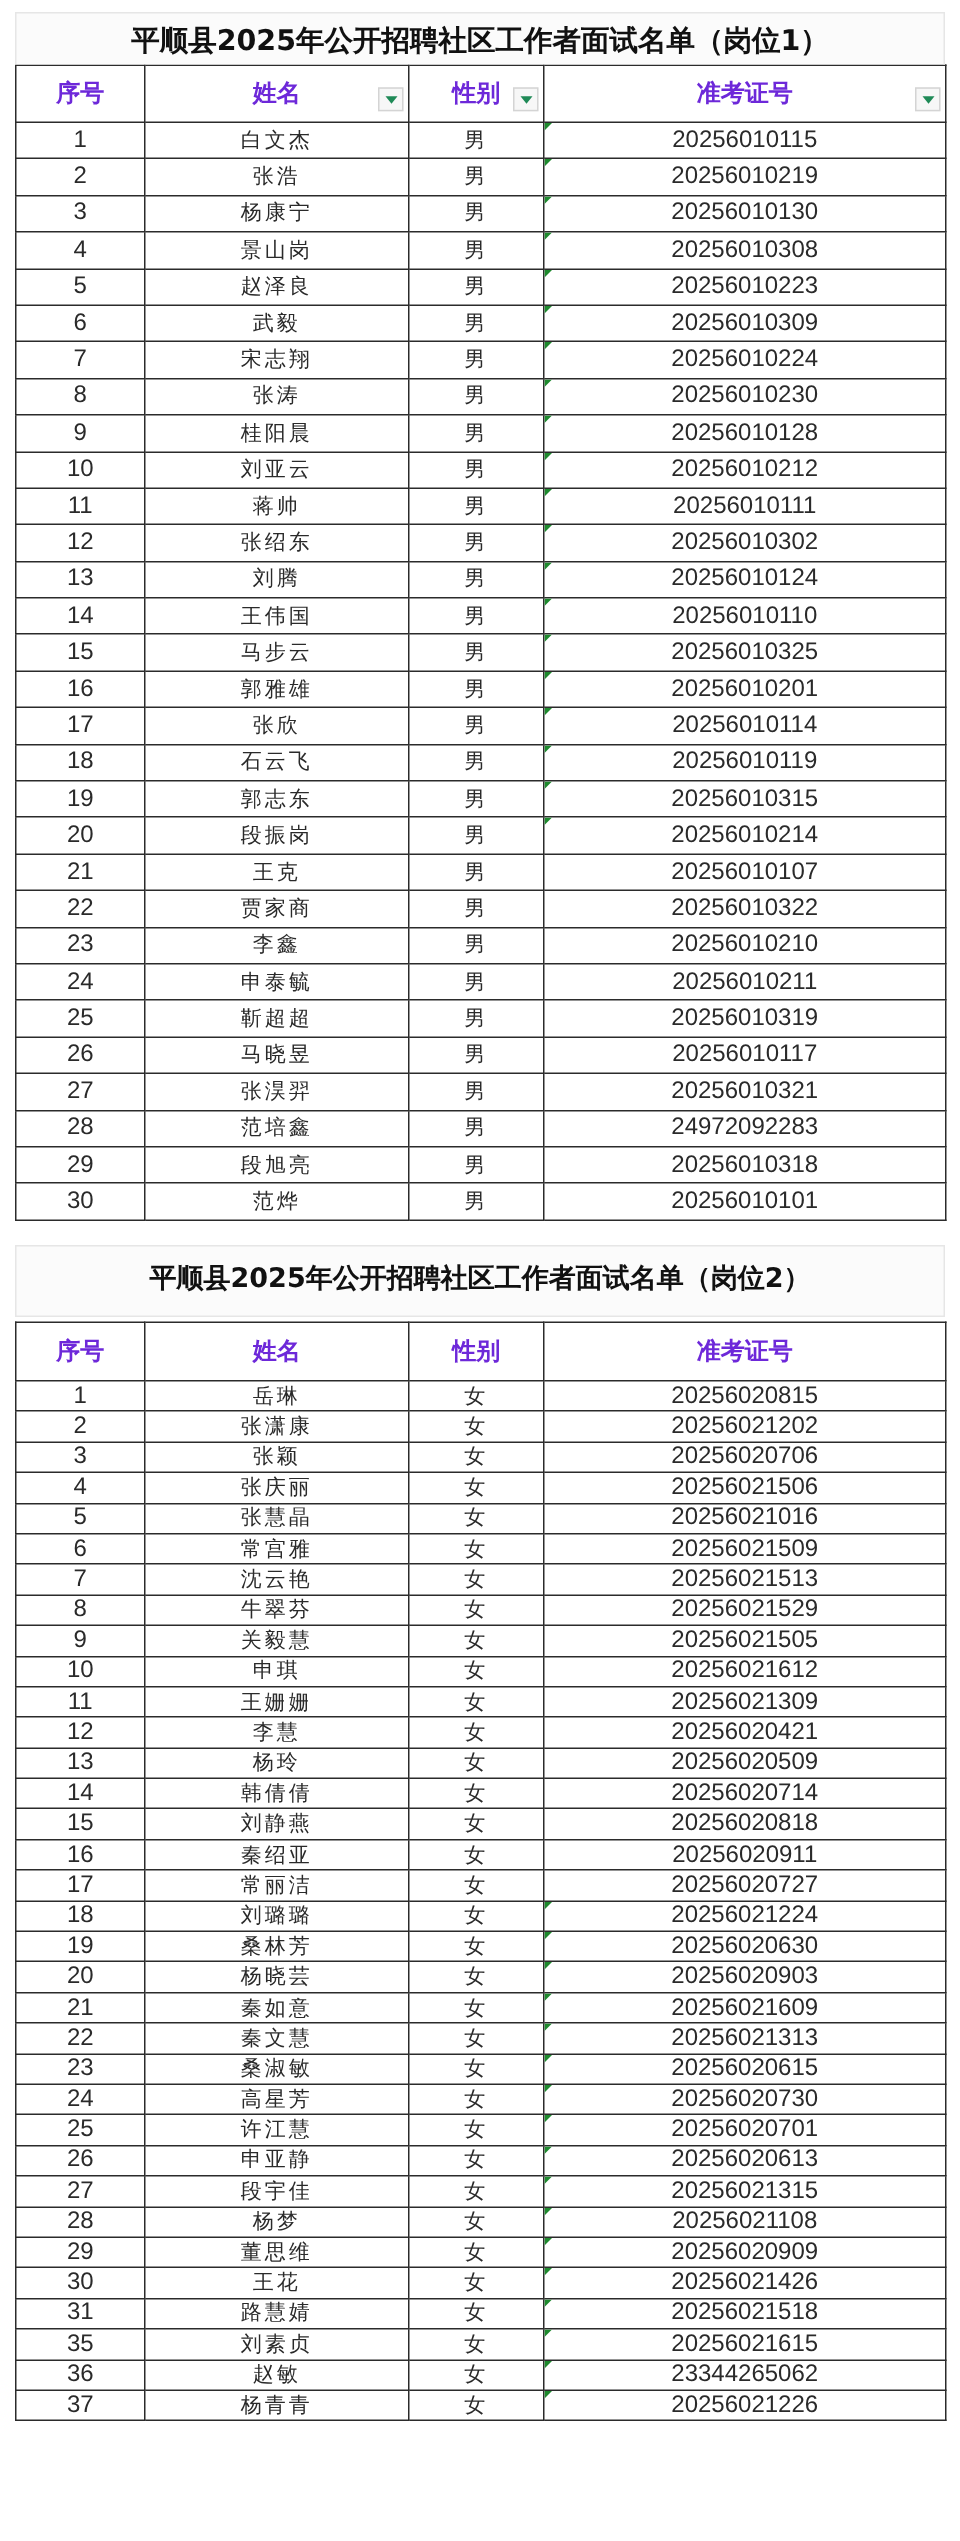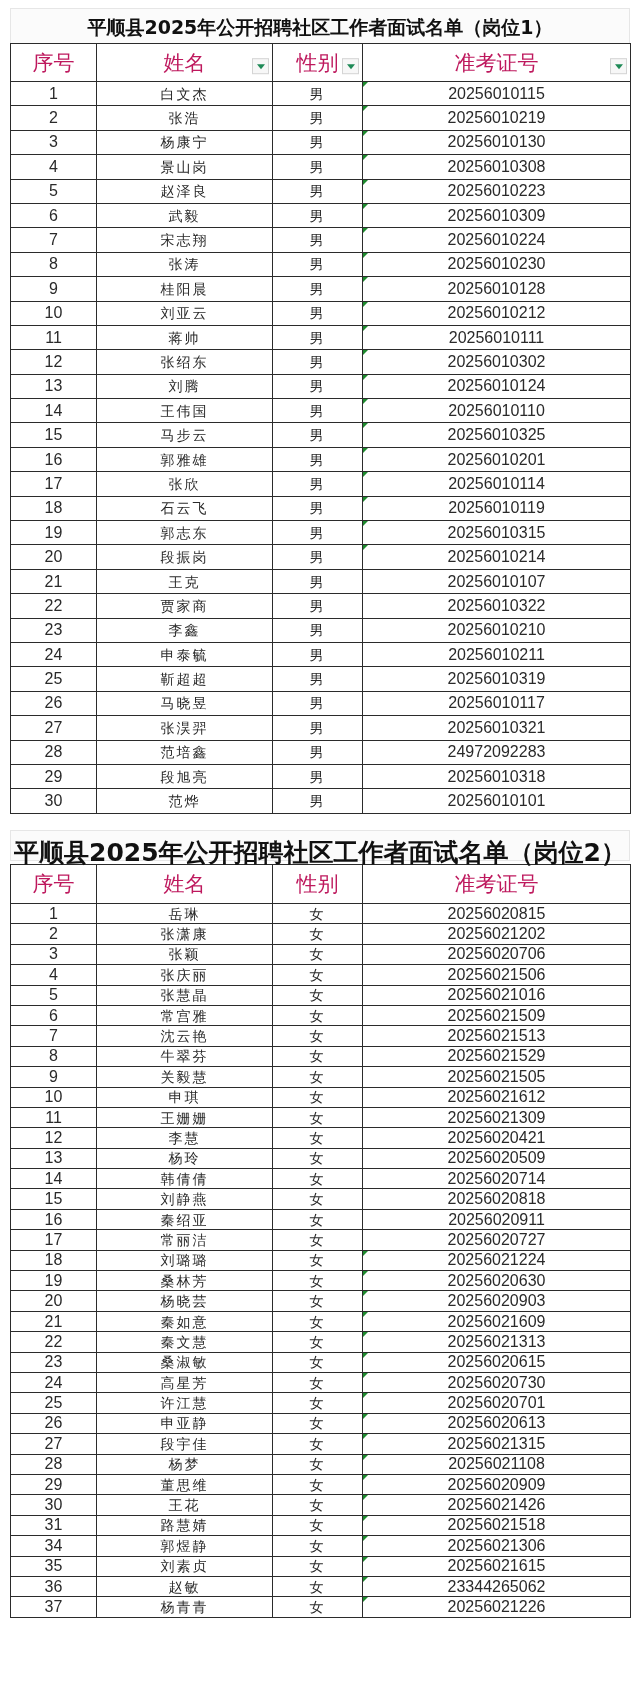--- a/index.html
+++ b/index.html
@@ -6,29 +6,29 @@
     body { width: 640px; height: 1694px; position: relative; overflow: hidden;
            font-family: "Liberation Sans", "DejaVu Sans", sans-serif; color: #1a1a1a; }
     .section { position: absolute; left: 10px; width: 620px; }
     .sheet-title { position: relative; width: 620px; text-align: center; font-weight: bold;
                    font-family: "DejaVu Sans", sans-serif; color: #111; background: #fbfbfb;
                    border-top: 1px solid #e6e6e6; border-left: 1px solid #e6e6e6; border-right: 1px solid #e6e6e6;
                    box-sizing: border-box; }
     table { border-collapse: collapse; table-layout: fixed; width: 620px; }
     td, th { border: 1.5px solid #2b2b2b; padding: 0; text-align: center; overflow: hidden; white-space: nowrap;
              position: relative; }
-    th { font-family: "DejaVu Sans", sans-serif; font-weight: normal; font-size: 21px; color: #be185d; }
+    th { font-family: "DejaVu Sans", sans-serif; font-weight: bold; font-size: 16px; color: #6d28d9; }
     td { font-size: 15px; font-family: "Liberation Sans", sans-serif; color: #2a2a2a; }
     td.name, td.sex { font-family: "DejaVu Sans", sans-serif; font-size: 14px; letter-spacing: 2px; }
     td.num { font-size: 16px; }
     td.id { font-size: 16px; }
     .s1 .sheet-title { height: 35px; line-height: 36px; font-size: 19px; margin-top: 8px; }
     .s1 th { height: 37px; }
     .s1 td { height: 23.4px; line-height: 22px; }
-    .s2 .sheet-title { height: 31px; line-height: 44px; font-size: 25px; border-bottom: 1px solid #e6e6e6; margin-bottom: 3px;}
+    .s2 .sheet-title { height: 48px; line-height: 44px; font-size: 18px; border-bottom: 1px solid #e6e6e6; margin-bottom: 3px;}
     .s2 th { height: 38px; }
     .s2 td { height: 19.4px; line-height: 18px; }
     .filter-btn { position: absolute; right: 3px; top: 50%; transform: translateY(-30%); width: 17px; height: 16px;
                   border: 1px solid #d4d4d4; background: #f7f7f7; box-sizing: border-box; }
     .filter-btn::after { content: ""; position: absolute; left: 4px; top: 5px; border-left: 4px solid transparent;
                          border-right: 4px solid transparent; border-top: 5px solid #1f8a57; }
     .marker { position: absolute; left: 0; top: 0; width: 0; height: 0; border-top: 5px solid #1e8a2e;
               border-right: 5px solid transparent; }
   </style>
 </head>
@@ -434,26 +434,20 @@
           <td class="sex"><span>女</span></td>
           <td class="id"><span class="marker"></span><span>20256021426</span></td>
         </tr>
         <tr>
           <td class="num"><span>31</span></td>
           <td class="name"><span>路慧婧</span></td>
           <td class="sex"><span>女</span></td>
           <td class="id"><span class="marker"></span><span>20256021518</span></td>
         </tr>
         <tr>
-          <td class="num"><span>34</span></td>
-          <td class="name"><span>郭煜静</span></td>
-          <td class="sex"><span>女</span></td>
-          <td class="id"><span class="marker"></span><span>20256021306</span></td>
-        </tr>
-        <tr>
           <td class="num"><span>35</span></td>
           <td class="name"><span>刘素贞</span></td>
           <td class="sex"><span>女</span></td>
           <td class="id"><span class="marker"></span><span>20256021615</span></td>
         </tr>
         <tr>
           <td class="num"><span>36</span></td>
           <td class="name"><span>赵敏</span></td>
           <td class="sex"><span>女</span></td>
           <td class="id"><span class="marker"></span><span>23344265062</span></td>

